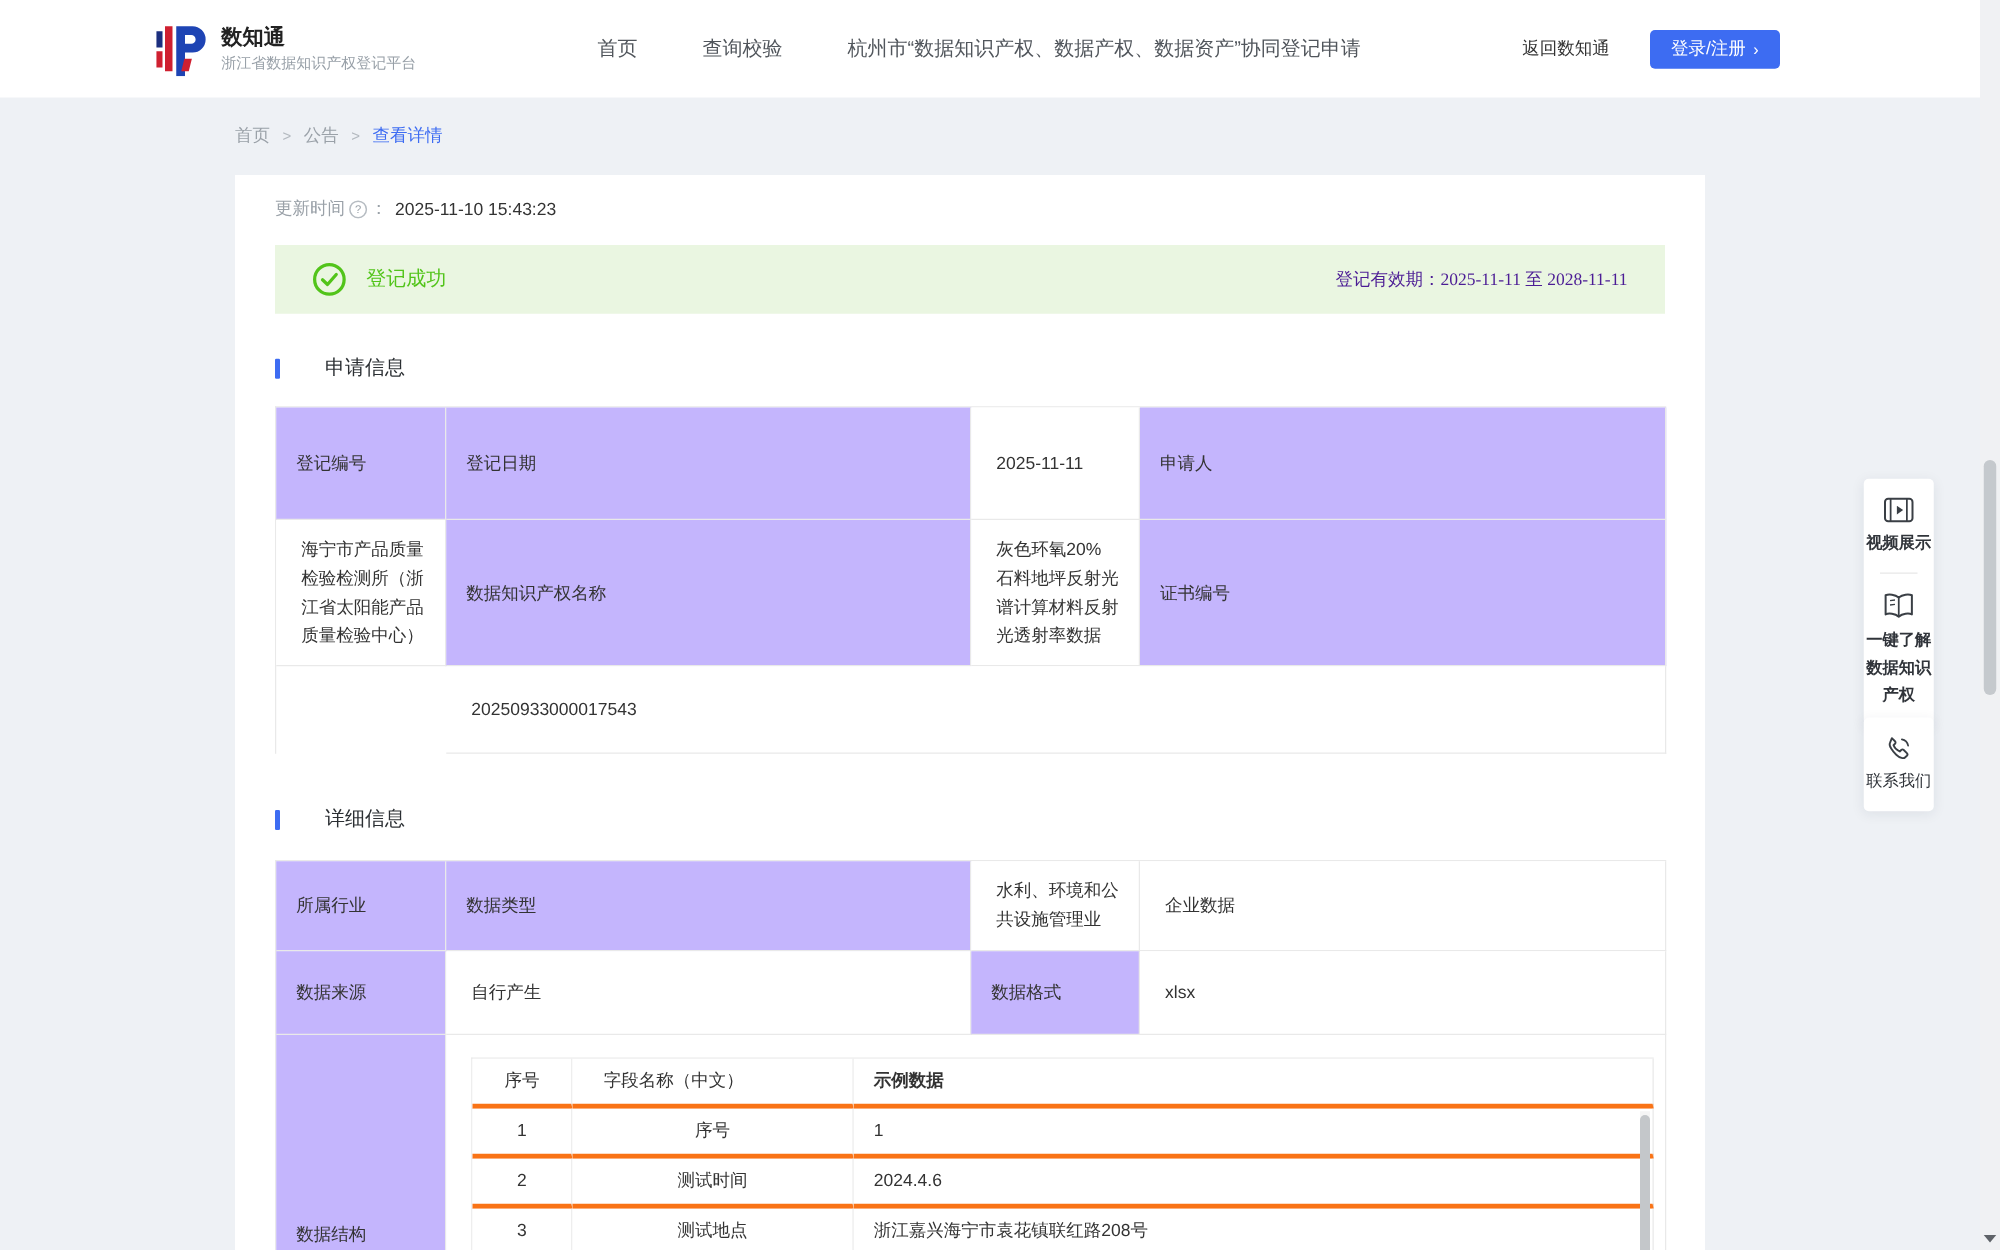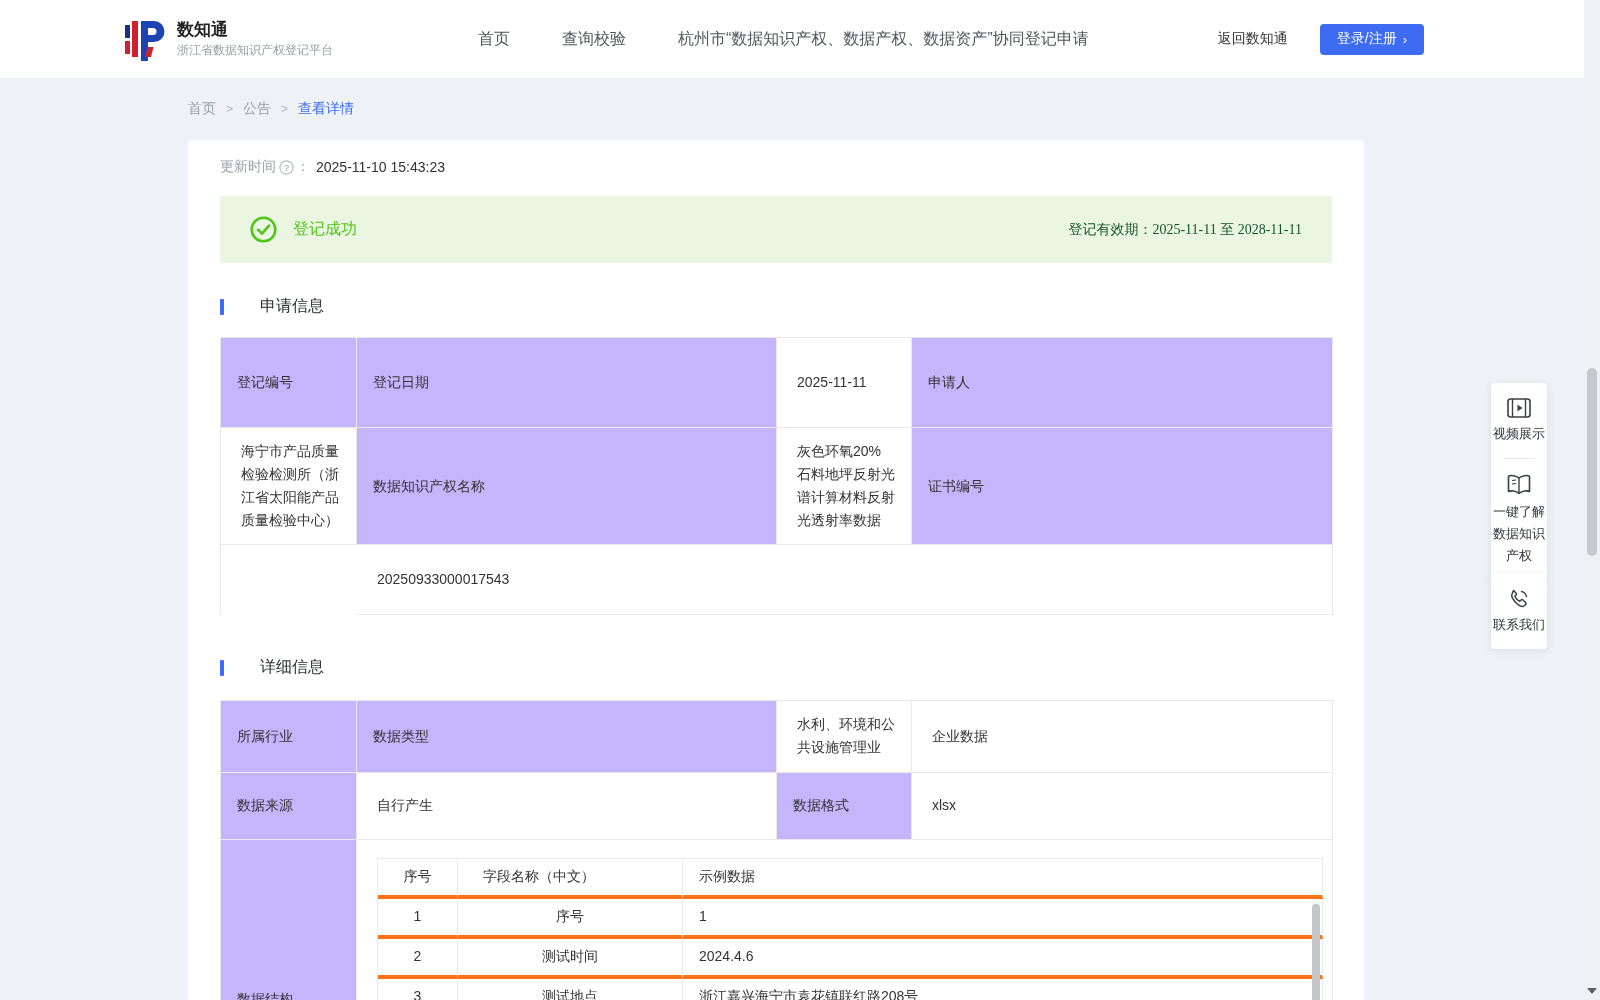--- a/index.html
+++ b/index.html
@@ -41,26 +41,26 @@
     padding:16px 32px 40px 32px; min-height:900px;
   }
 
   .update-row { display:flex; align-items:center; font-size:14px; height:22px; }
   .update-label { color:#9aa1a8; }
   .help-icon { width:15px; height:15px; margin:0 2px 0 3px; cursor:pointer; display:inline-block; }
   .update-sep { color:#9aa1a8; }
   .update-value { color:#333; margin-left:6px; }
 
   .status-banner {
-    margin-top:18px; height:67px; background:#eaf6e1; display:flex;
+    margin-top:18px; height:55px; background:#eaf6e1; display:flex;
     align-items:center; padding:0 30px;justify-content:flex-end;
   }
   .status-left { display:flex; align-items:center; gap:16px; }
   .status-text { color:#52c41a; font-size:16px; }
-  .validity { margin-left:auto; font-size:14px; color:#14532d; }
+  .validity { margin-left:auto; font-size:14px; color:#4c1d95; }
   .validity-value { font-family:"Liberation Serif","DejaVu Serif",serif; }
 
   .section-title { display:flex; align-items:center; gap:8px; margin-top:33px; }
   .section-bar { width:4px; height:16px; background:#3d6cf2; border-radius:1px; }
   .section-text { font-size:16px; color:#2b2f33; font-weight:500;margin-left:28px; }
 
   
   .info-table {
     margin-top:20px; display:grid; grid-template-columns:136px 420px 135px 1fr;
     border-top:1px solid #e9e9e9; border-left:1px solid #e9e9e9; width:1113px;
@@ -86,34 +86,34 @@
     border-top:1px solid #e9e9e9; border-left:1px solid #e9e9e9;
   }
   .scell {
     height:40px; border-right:1px solid #e9e9e9; border-bottom:4px solid #f97316;
     display:flex; align-items:center; font-size:14px; color:#333; background:#fff;
   }
   .scell.c1 { justify-content:center; }
   .scell.c2 { justify-content:center; }
   .scell.c3 { padding-left:16px; }
   .scell.head.c2 { justify-content:flex-start; padding-left:25px; }
-  .scell.head.c3 { padding-left:16px; }
+  .scell.head.c3 { padding-left:16px;font-weight:bold; }
   .struct-scrollbar-track {
     position:absolute; top:42px; bottom:1px; right:3px; width:8px; background:#f5f5f5;
   }
   .struct-scrollbar-thumb {
     position:absolute; top:3px; width:8px; height:128px; background:#c4c7ca; border-radius:4px; cursor:pointer;
   }
 
   
   .float-card {
     position:absolute; left:1491px; width:56px; background:#fff; border-radius:4px;
     box-shadow:0 2px 10px rgba(30,40,60,.08); text-align:center; padding:13px 2px; z-index:3;
   }
-  .float-card-1 { top:383px; }
+  .float-card-1 { top:383px;font-weight:bold; }
   .float-card-2 { top:574px; }
   .float-item { cursor:pointer; }
   .float-label { font-size:13px; color:#30343a; line-height:22px; margin-top:3px; }
   .float-divider { width:30px; height:1px; background:#e8e8e8; margin:13px auto; }
 
   
   .scrollbar-track { position:absolute; top:0; right:0; width:16px; height:1000px; background:#f0f1f3; z-index:5; }
   .scrollbar-thumb { position:absolute; top:368px; left:3px; width:10px; height:188px; background:#c5c9cd; border-radius:5px; cursor:pointer; }
   .scrollbar-btn-down {
     position:absolute; bottom:3px; left:2px; width:12px; height:12px; cursor:pointer;

